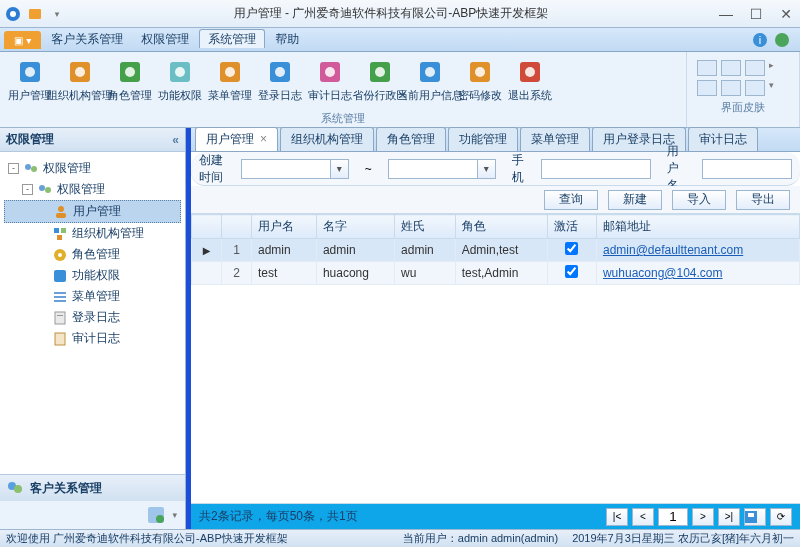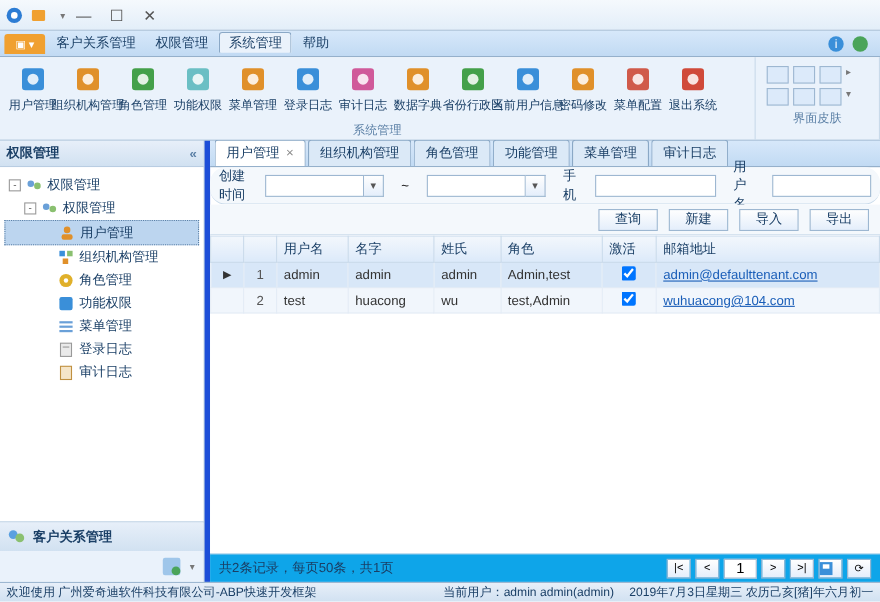--- a/index.html
+++ b/index.html
@@ -95,20 +95,21 @@
           <circle cx="8" cy="8" r="3" fill="#fff"></circle>
         </svg>
       </span>
     <span class="ticon">
         <svg width="14" height="14">
           <rect x="1" y="2" width="12" height="10" fill="#f0a030" rx="1"></rect>
         </svg>
       </span>
     <span class="ticon" style="font-size:9px;color:#777">▾</span>
   </div>
+  <div class="title">用户管理 - 广州爱奇迪软件科技有限公司-ABP快速开发框架</div>
   <div class="win-btns">
     <span class="win-btn">—</span>
     <span class="win-btn">☐</span>
     <span class="win-btn">✕</span>
   </div>
 </div>
 
 <div class="menubar">
   <div class="tab-btn icon-only"><span style="font-size:10px">▣ ▾</span></div>
   <div id="menu-tabs"><span class="tab-btn">客户关系管理</span><span class="tab-btn">权限管理</span><span class="tab-btn active">系统管理</span><span class="tab-btn">帮助</span></div>
@@ -189,61 +190,43 @@
             <svg width="26" height="26">
               <rect x="3" y="3" width="20" height="20" rx="3" fill="#d05a9a"></rect>
               <circle cx="13" cy="13" r="5" fill="#fff" opacity="0.85"></circle>
             </svg>
           </span>
           <span class="rlabel">审计日志</span>
         </div>
         <div class="ribbon-item">
           <span class="ricon32">
             <svg width="26" height="26">
+              <rect x="3" y="3" width="20" height="20" rx="3" fill="#44a04a"></rect>
+              <circle cx="13" cy="13" r="5" fill="#fff" opacity="0.85"></circle>
+            </svg>
+          </span>
+          <span class="rlabel">省份行政区</span>
+        </div>
+        <div class="ribbon-item">
+          <span class="ricon32">
+            <svg width="26" height="26">
+              <rect x="3" y="3" width="20" height="20" rx="3" fill="#3a8fd9"></rect>
+              <circle cx="13" cy="13" r="5" fill="#fff" opacity="0.85"></circle>
+            </svg>
+          </span>
+          <span class="rlabel">当前用户信息</span>
+        </div>
+        <div class="ribbon-item">
+          <span class="ricon32">
+            <svg width="26" height="26">
               <rect x="3" y="3" width="20" height="20" rx="3" fill="#e0902a"></rect>
               <circle cx="13" cy="13" r="5" fill="#fff" opacity="0.85"></circle>
             </svg>
           </span>
-          <span class="rlabel">数据字典</span>
-        </div>
-        <div class="ribbon-item">
-          <span class="ricon32">
-            <svg width="26" height="26">
-              <rect x="3" y="3" width="20" height="20" rx="3" fill="#44a04a"></rect>
-              <circle cx="13" cy="13" r="5" fill="#fff" opacity="0.85"></circle>
-            </svg>
-          </span>
-          <span class="rlabel">省份行政区</span>
-        </div>
-        <div class="ribbon-item">
-          <span class="ricon32">
-            <svg width="26" height="26">
-              <rect x="3" y="3" width="20" height="20" rx="3" fill="#3a8fd9"></rect>
-              <circle cx="13" cy="13" r="5" fill="#fff" opacity="0.85"></circle>
-            </svg>
-          </span>
-          <span class="rlabel">当前用户信息</span>
-        </div>
-        <div class="ribbon-item">
-          <span class="ricon32">
-            <svg width="26" height="26">
-              <rect x="3" y="3" width="20" height="20" rx="3" fill="#e0902a"></rect>
-              <circle cx="13" cy="13" r="5" fill="#fff" opacity="0.85"></circle>
-            </svg>
-          </span>
           <span class="rlabel">密码修改</span>
-        </div>
-        <div class="ribbon-item">
-          <span class="ricon32">
-            <svg width="26" height="26">
-              <rect x="3" y="3" width="20" height="20" rx="3" fill="#d05a4a"></rect>
-              <circle cx="13" cy="13" r="5" fill="#fff" opacity="0.85"></circle>
-            </svg>
-          </span>
-          <span class="rlabel">菜单配置</span>
         </div>
         <div class="ribbon-item">
           <span class="ricon32">
             <svg width="26" height="26">
               <rect x="3" y="3" width="20" height="20" rx="3" fill="#d04a3a"></rect>
               <circle cx="13" cy="13" r="5" fill="#fff" opacity="0.85"></circle>
             </svg>
           </span>
           <span class="rlabel">退出系统</span>
         </div>
@@ -379,20 +362,21 @@
     </div>
   </div>
 
   <div class="main">
     <div class="tabstrip" id="tabstrip">
         <div class="tab active">用户管理<span class="close">×</span></div>
         <div class="tab">组织机构管理</div>
         <div class="tab">角色管理</div>
         <div class="tab">功能管理</div>
         <div class="tab">菜单管理</div>
+        <div class="tab">用户登录日志</div>
         <div class="tab">审计日志</div>
       </div>
 
     <div class="filterbar">
       <label>创建时间</label>
       <div class="date-wrap">
           <input class="date-in" type="text" style="">
           <button class="dbtn">▾</button>
         </div>
       <span>~</span>

